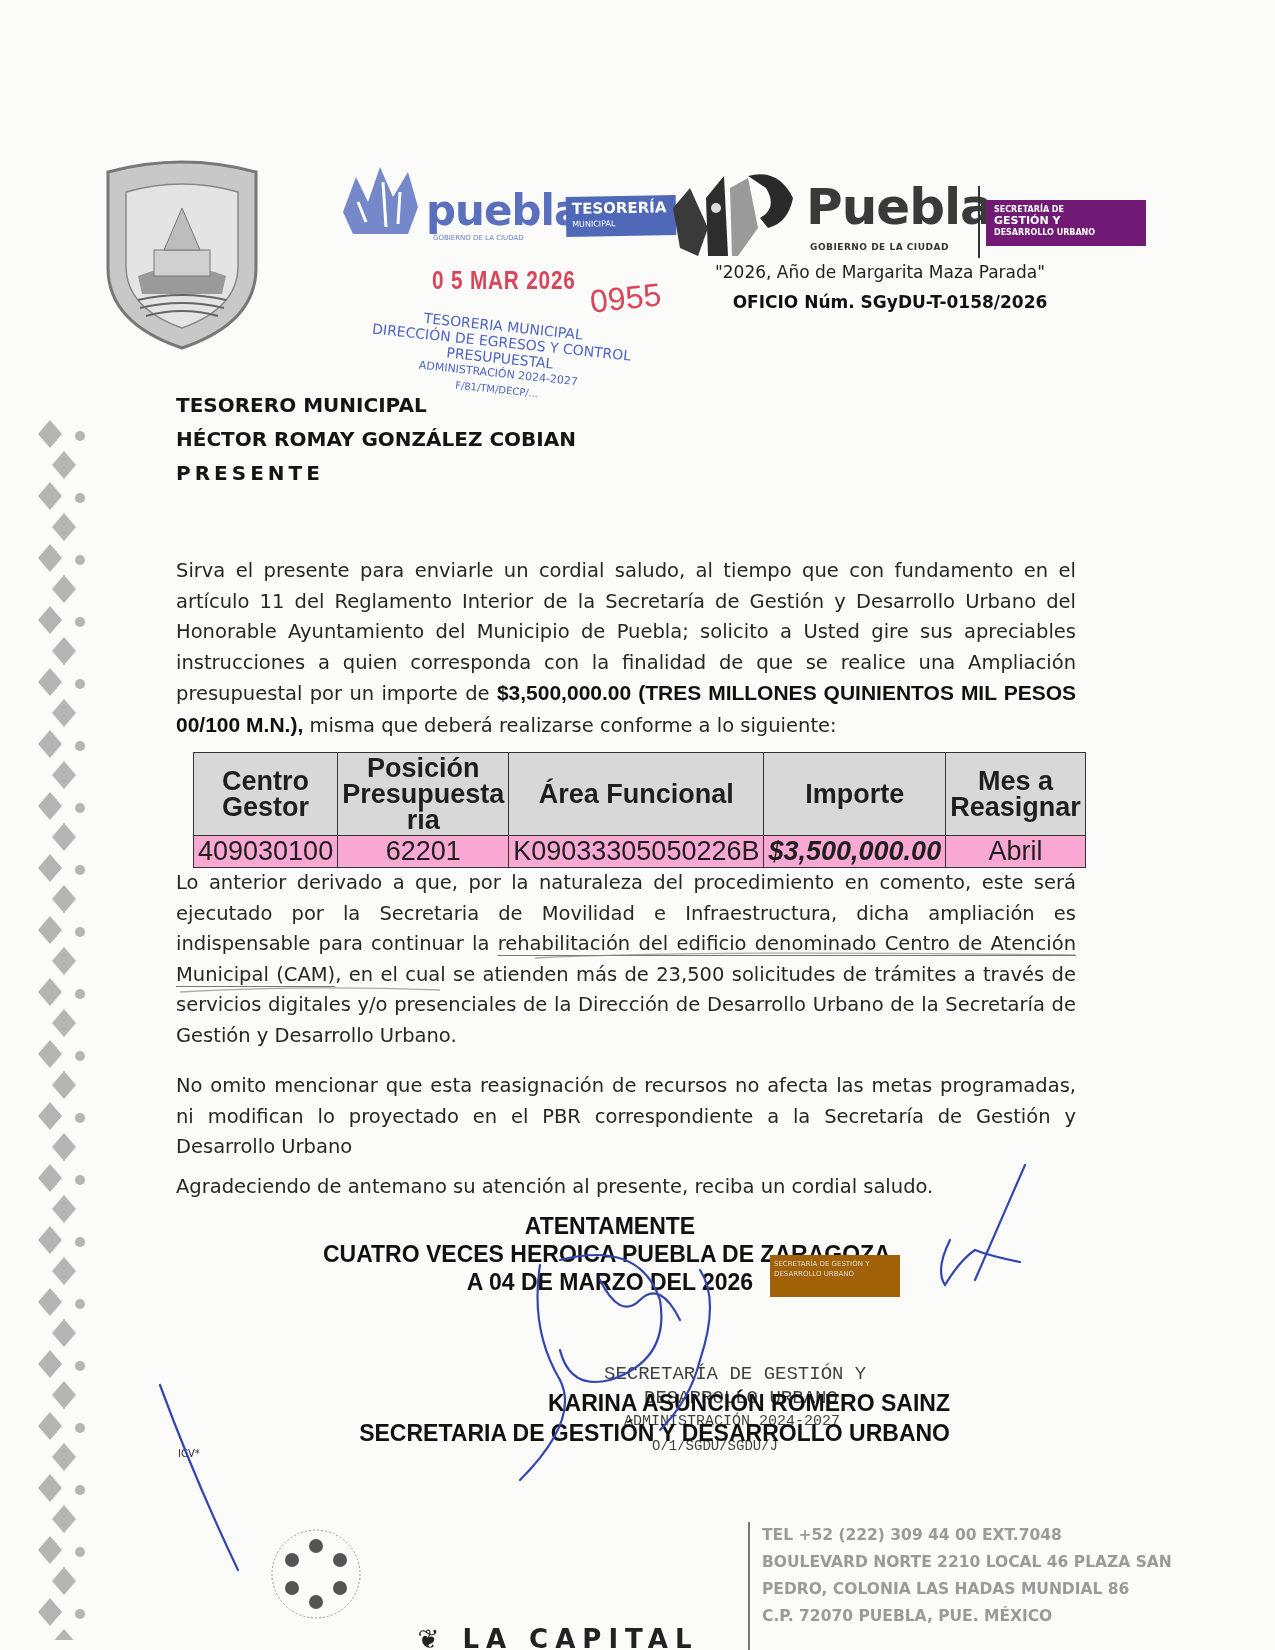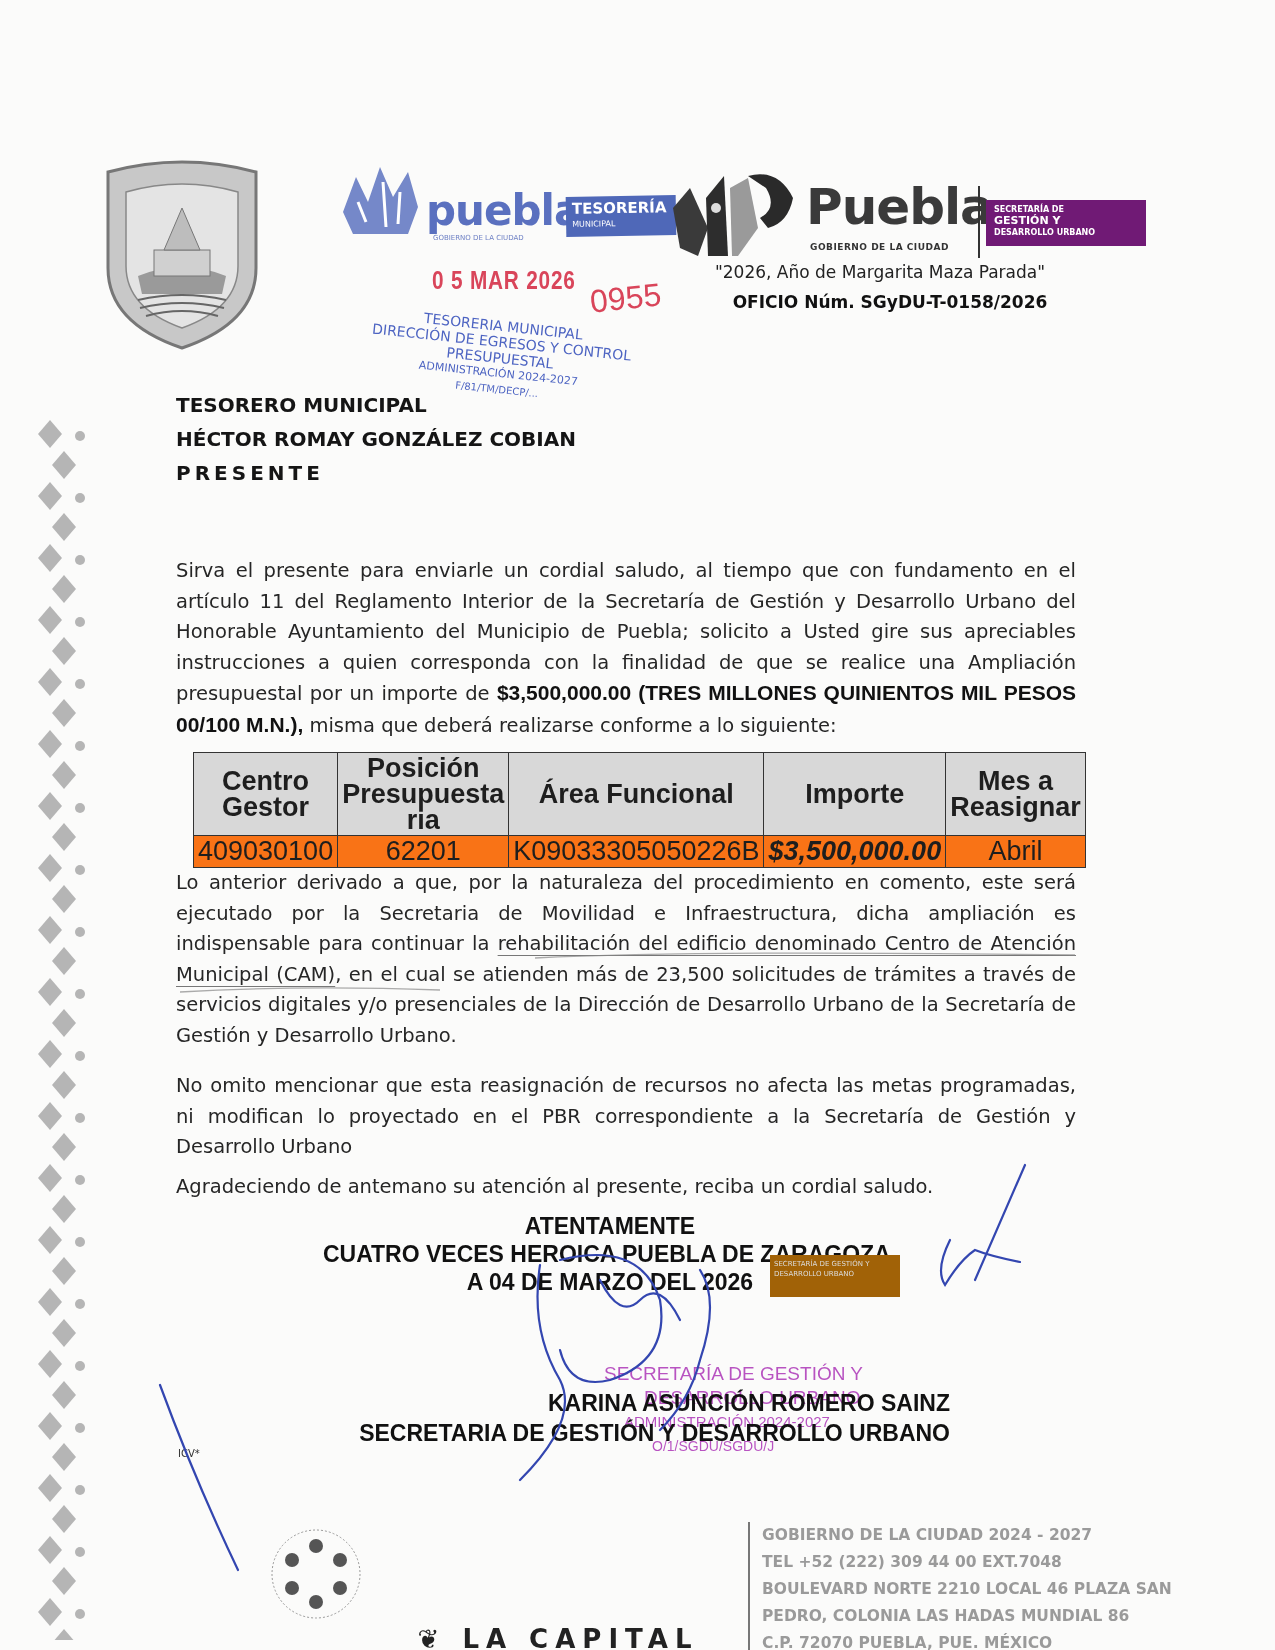--- a/index.html
+++ b/index.html
@@ -42,27 +42,27 @@
   .p1 { top:512px;margin-top:44px; }
   .para b { font-family:"Liberation Sans",sans-serif; font-size:21px; color:#111; }
   .p2 { top:868px; }
   .p3 { top:1071px; }
   .p4 { top:1172px; }
   .ul { text-decoration:underline; text-decoration-color:#777; text-underline-offset:5px; }
   
   table.budget { position:absolute; left:193px; top:752px; width:744px; border-collapse:collapse; font-family:"Liberation Sans",sans-serif; font-size:27px; }
   table.budget th, table.budget td { border:1px solid #333; text-align:center; padding:0 4px; }
   table.budget th { background:#d8d8d8; font-weight:bold; height:82px; line-height:26px; }
-  table.budget td { height:30px; background:#f97316; }
+  table.budget td { height:30px; background:#f9a8d4; }
   table.budget td.amt { font-weight:bold;font-style:italic; }
   
   .closing { left:290px; width:640px; text-align:center; top:1212px; font:bold 23px "Liberation Sans",sans-serif; line-height:28px; color:#111; }
   .signer { left:290px; width:660px; text-align:right; top:1388px; font:bold 23px "Liberation Sans",sans-serif; line-height:30px; color:#111; }
   .initials { left:178px; top:1448px; font-size:10px; color:#333; }
-  .stamp-sec { left:604px; top:1362px; font-size:19px; color:#a21caf; font-family:Liberation Sans, sans-serif; line-height:24px; opacity:0.75; }
+  .stamp-sec { left:604px; top:1362px; font-size:19px; color:#000000; font-family:Liberation Mono, monospace; line-height:24px; opacity:0.75; }
   .stamp-sec .ref { font-size:14px; }
   .small-logo { left:770px; top:1255px; width:130px; height:42px; }
   .small-logo .badge { position:absolute; left:0; top:0; width:130px; height:42px; background:#a16207; color:#ddd; font-size:7px; padding:4px; box-sizing:border-box; line-height:10px; }
   
   .igual-logo { left:268px; top:1526px; width:96px; height:96px; }
   .capital { left:408px; top:1624px; width:300px; text-align:center; }
   .capital .c1 { font:bold 26px "DejaVu Sans",sans-serif; letter-spacing:7px; color:#222; }
   .capital .c2 { font:bold 38px "DejaVu Sans",sans-serif; color:#2c2c2c; line-height:40px; letter-spacing:1px; }
   .footer-info { left:748px; top:1522px; border-left:2px solid #777; padding-left:12px; font:bold 15.5px "DejaVu Sans",sans-serif; color:#9a9a9a; line-height:27px; height:128px; overflow:hidden; }
 </style>
@@ -271,18 +271,17 @@
       <circle cx="24" cy="34" r="7"></circle>
   </g>
 </svg>
 
 <div class="abs capital">
   <div class="c1"><span>❦ </span><span>LA CAPITAL</span><span> ❧</span></div>
   <div class="c2">IMPARABLE</div>
 </div>
 
 <div class="abs footer-info">
-  <div>GOBIERNO DE LA CIUDAD 2024 - 2027</div>
   <div>TEL +52 (222) 309 44 00 EXT.7048</div>
   <div>BOULEVARD NORTE 2210 LOCAL 46 PLAZA SAN</div>
   <div>PEDRO, COLONIA LAS HADAS MUNDIAL 86</div>
   <div>C.P. 72070 PUEBLA, PUE. MÉXICO</div>
 </div>
 
 </body></html>

